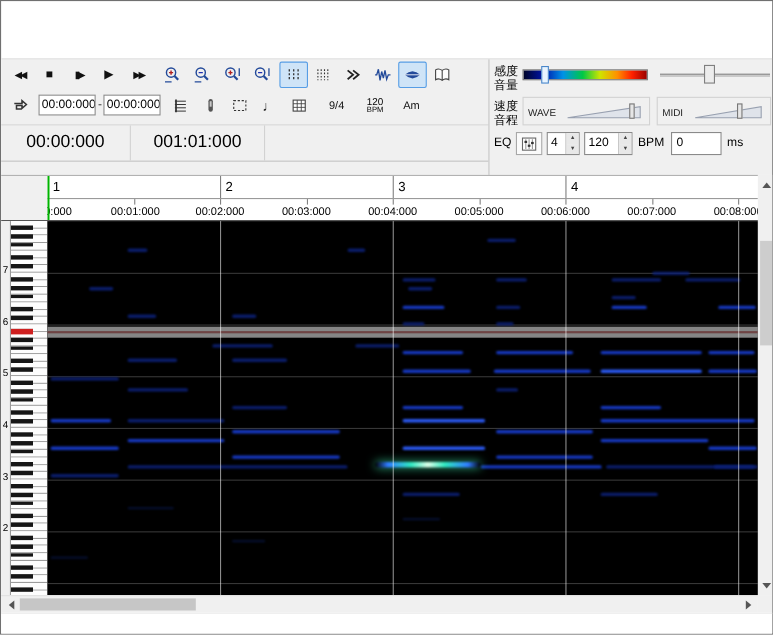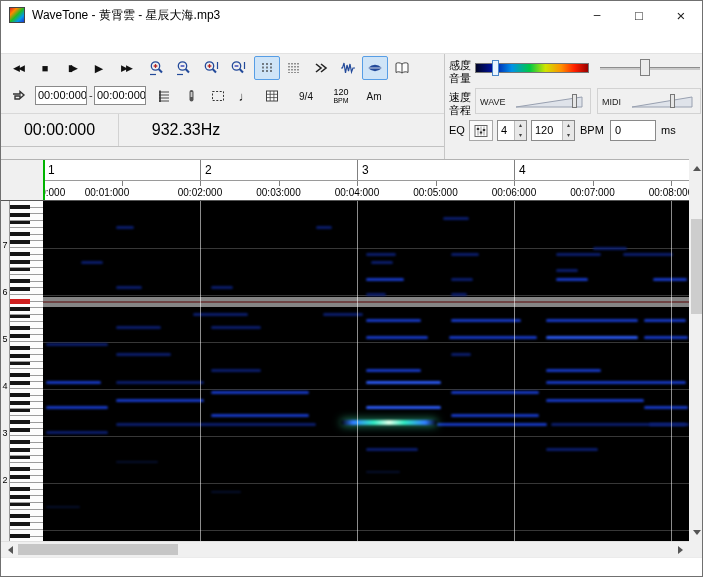--- a/index.html
+++ b/index.html
@@ -112,29 +112,20 @@
   .corner{position:absolute;left:688px;top:540px;width:15px;height:16px;background:#f0f0f0;}
   .bottomstrip{position:absolute;left:0;top:556px;width:703px;height:20px;background:#fff;border-top:1px solid #ebebeb;box-sizing:border-box;}
 
   svg{display:block;}
 </style>
 </head>
 <body>
 
 <div class="window">
 
-  <div class="titlebar">
-    <div class="app-icon"></div>
-    <div class="title-text">WaveTone - 黄霄雲 - 星辰大海.mp3</div>
-    <div class="win-btns">
-      <div class="win-btn">–</div>
-      <div class="win-btn max">□</div>
-      <div class="win-btn close">×</div>
-    </div>
-  </div>
 
 
   <div class="toolzone">
 
     <div class="tb-row row1">
       <div class="tbtn" style="left:4px">
           <span class="glyph dbl">◀◀</span>
         </div>
       <div class="tbtn" style="left:31px">
           <span class="glyph">■</span>
@@ -275,21 +266,21 @@
           <span class="l2">BPM</span>
         </span>
       </div>
       <div class="tbtn" style="left:359px;width:28px">
         <span class="txtbtn">Am</span>
       </div>
     </div>
 
     <div class="info-row">
       <div class="info-cell ic-time">00:00:000</div>
-      <div class="info-cell ic-freq">932.33Hz</div>
+      <div class="info-cell ic-pos">001:01:000</div>
     </div>
 
     <div class="rpanel">
       <span class="rlabel" style="left:4px;top:6px">感度</span>
       <span class="rlabel" style="left:4px;top:19px">音量</span>
       <span class="rlabel" style="left:4px;top:38px">速度</span>
       <span class="rlabel" style="left:4px;top:51px">音程</span>
       <span class="rlabel" style="left:4px;top:71px">EQ</span>
 
       <div class="rainbow">
@@ -355,21 +346,21 @@
       <div class="playhead"></div>
     <div class="measure-label" style="left: 5px;">1</div>
         <div class="measure-tick" style="left: 157px;"></div>
         <div class="measure-label" style="left: 162px;">2</div>
         <div class="measure-tick" style="left: 314px;"></div>
         <div class="measure-label" style="left: 319px;">3</div>
         <div class="measure-tick" style="left: 471px;"></div>
         <div class="measure-label" style="left: 476px;">4</div>
         <div class="time-label" style="left: 0px;">00:00:000</div>
         <div class="time-tick" style="left: 78.5px;"></div>
-        <div class="time-label" style="left: 64px;">00:01:000</div>
+        <div class="time-label" style="left: 80px;">00:01:000</div>
         <div class="time-tick" style="left: 157px;"></div>
         <div class="time-label" style="left: 157px;">00:02:000</div>
         <div class="time-tick" style="left: 235.5px;"></div>
         <div class="time-label" style="left: 235.5px;">00:03:000</div>
         <div class="time-tick" style="left: 314px;"></div>
         <div class="time-label" style="left: 314px;">00:04:000</div>
         <div class="time-tick" style="left: 392.5px;"></div>
         <div class="time-label" style="left: 392.5px;">00:05:000</div>
         <div class="time-tick" style="left: 471px;"></div>
         <div class="time-label" style="left: 471px;">00:06:000</div>

